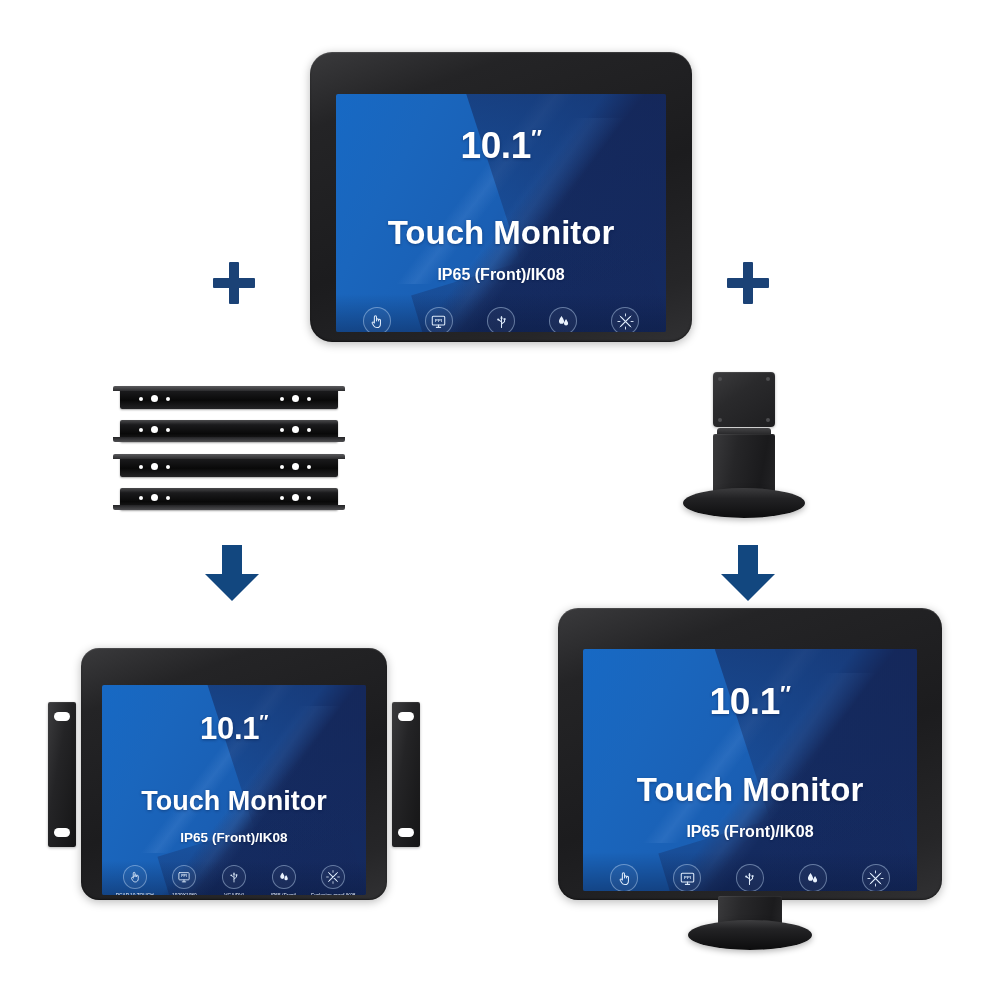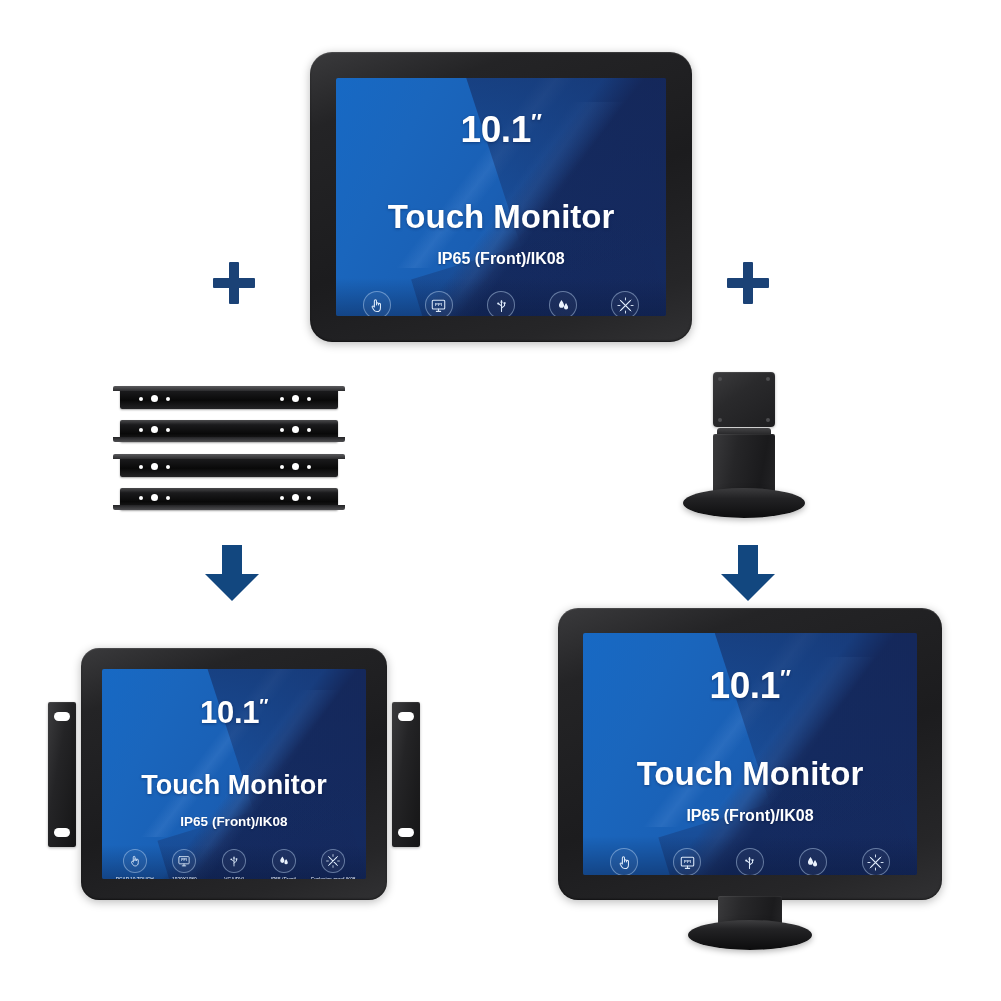--- a/index.html
+++ b/index.html
@@ -43,20 +43,21 @@
   .screen {
     position: absolute;
     overflow: hidden;
     background:
       linear-gradient(128deg,
         rgba(16,34,78,0.0) 0%,
         rgba(16,34,78,0.0) 52%,
         rgba(18,36,84,0.85) 60%,
         rgba(20,40,92,0.92) 100%),
       linear-gradient(118deg, #1769c4 0%, #1a66bd 22%, #1a5fb4 48%, #1b51a0 72%, #1d3f80 100%);
+    margin-top: 16px;
   }
   .screen .swoosh1 {
     position: absolute;
     left: -20%;
     top: -40%;
     width: 150%;
     height: 120%;
     background: linear-gradient(127deg, rgba(255,255,255,0) 48%, rgba(120,170,235,0.16) 50.5%, rgba(255,255,255,0) 53%);
     pointer-events: none;
   }

